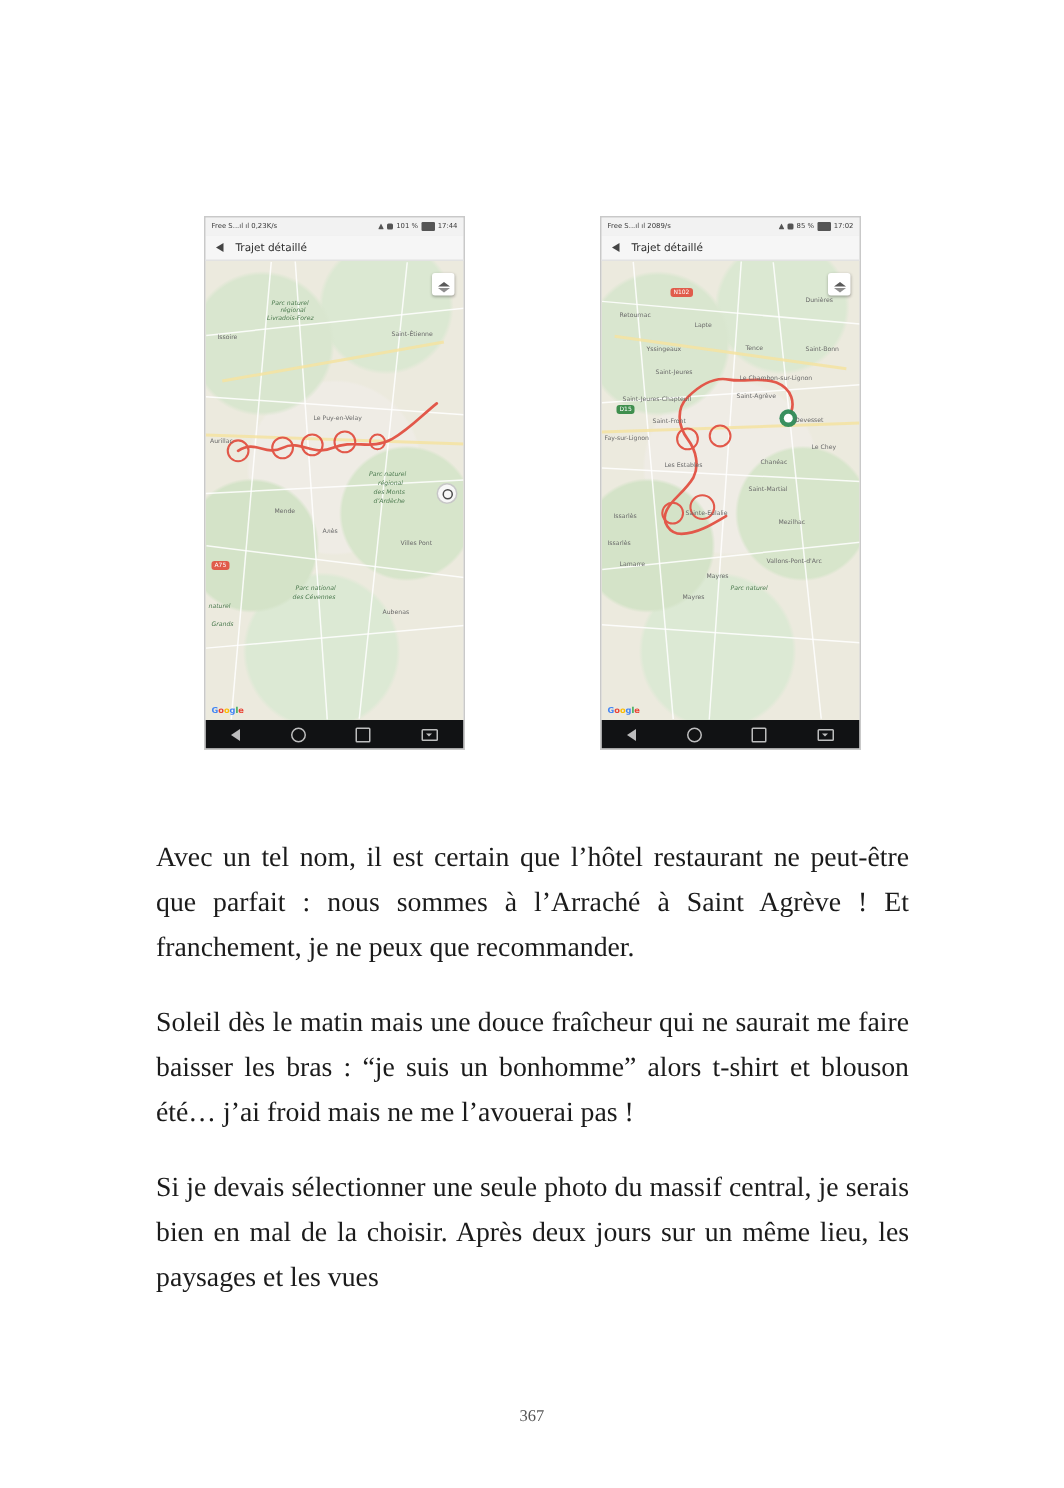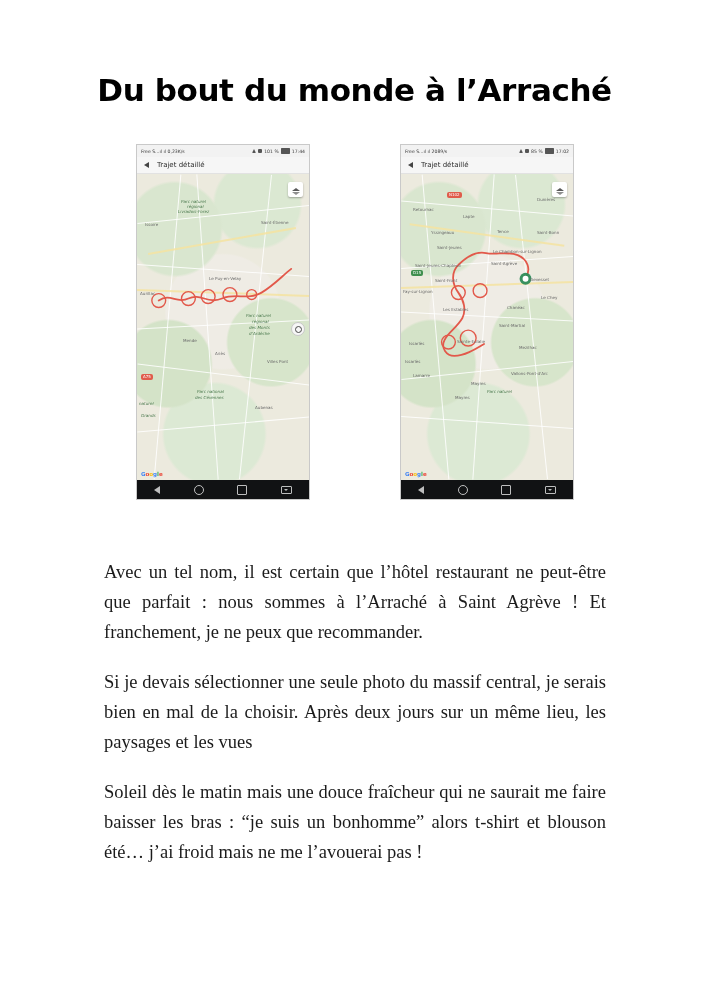--- a/index.html
+++ b/index.html
@@ -281,21 +281,20 @@
     font-family: "Liberation Serif", serif;
     font-size: 11px;
     color: #555;
   }
 </style>
 </head>
 <body>
 
 <div class="page">
 
-  <div class="title">Du bout du monde à l’Arraché</div>
 
   <div class="shots">
 
     <div class="phone left">
       <div class="statusbar">
         <span class="sb-left">Free S...ıl ıl 0,23K/s</span>
         <span class="sb-right">
           <span class="sb-ic tri"></span>
           <span class="sb-ic"></span>
           <span>101 %</span>
@@ -458,17 +457,18 @@
         <span class="nav-ic nav-home"></span>
         <span class="nav-ic nav-rec"></span>
         <span class="nav-ic nav-kbd"></span>
       </div>
     </div>
 
   </div>
 
   <div class="body">
     <p>Avec un tel nom, il est certain que l’hôtel restaurant ne peut-être que parfait : nous sommes à l’Arraché à Saint Agrève ! Et franchement, je ne peux que recommander.</p>
+    <p>Soleil dès le matin mais une douce fraîcheur qui ne saurait me faire baisser les bras : “je suis un bonhomme” alors t-shirt et blouson été… j’ai froid mais ne me l’avouerai pas !</p>
     <p>Si je devais sélectionner une seule photo du massif central, je serais bien en mal de la choisir. Après deux jours sur un même lieu, les paysages et les vues</p>
-    <p>Soleil dès le matin mais une douce fraîcheur qui ne saurait me faire baisser les bras : “je suis un bonhomme” alors t-shirt et blouson été… j’ai froid mais ne me l’avouerai pas !</p>
   </div>
 
+  <div class="folio">367</div>
 </div>
 
 </body></html>

